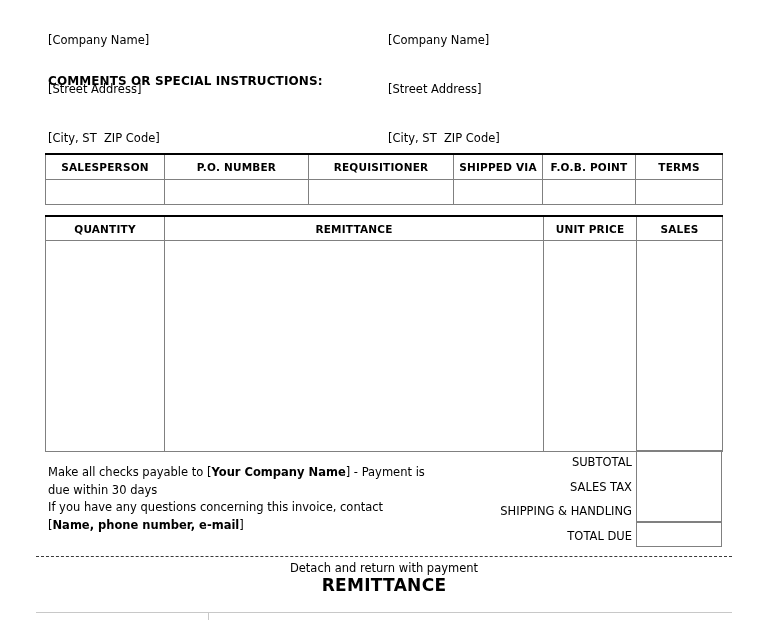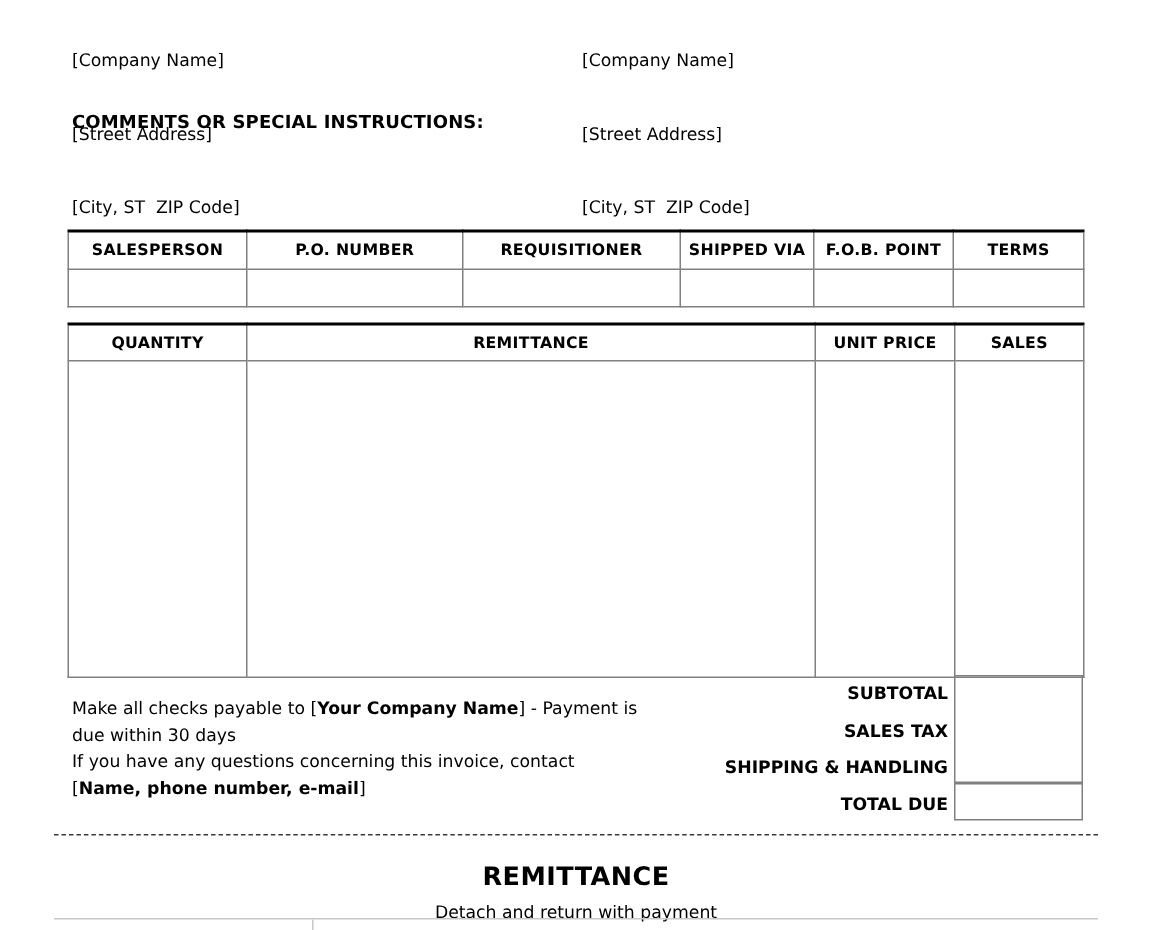--- a/index.html
+++ b/index.html
@@ -102,21 +102,20 @@
     position: relative;
     height: 24.5px;
   }
   .totals-label {
     position: absolute;
     right: 90px;
     top: 0;
     line-height: 24.5px;
     font-size: 11.5px;
     white-space: nowrap;
-    font-weight: bold;
   }
   
   #totals-merged-box {
     position: absolute;
     left: 166px;
     top: 0px;
     width: 86px;
     height: 72px;
     border: 1.5px solid #808080;
     box-sizing: border-box;
@@ -140,21 +139,20 @@
     height: 0;
     border-top: 1.5px dashed #3a3a3a;
   }
   #detach-text {
     position: absolute;
     left: 0;
     top: 561px;
     width: 768px;
     text-align: center;
     font-size: 11.5px;
-    margin-top: 40px;
   }
   #remittance-title {
     position: absolute;
     left: 0;
     top: 575px;
     width: 768px;
     text-align: center;
     font-size: 17px;
     font-weight: bold;
     letter-spacing: 0.3px;

